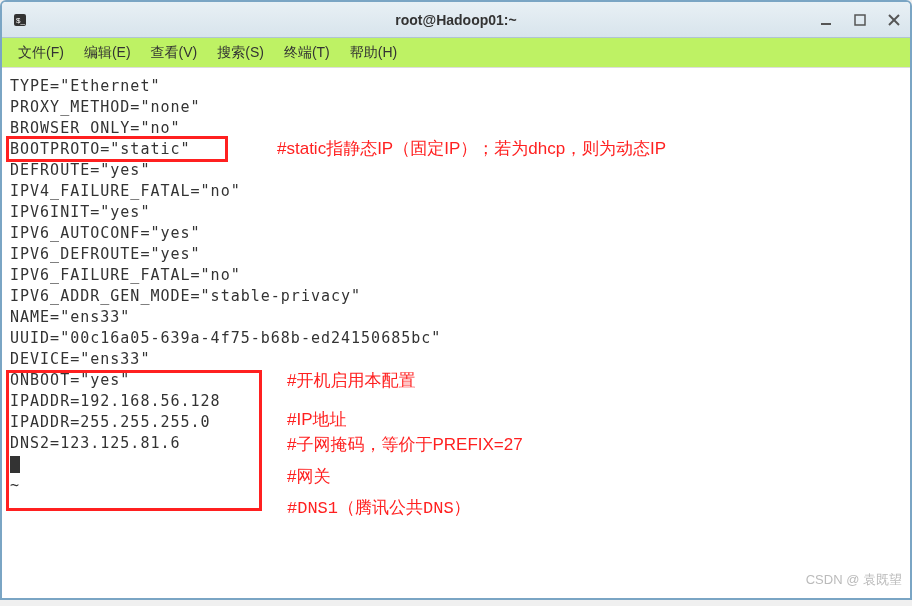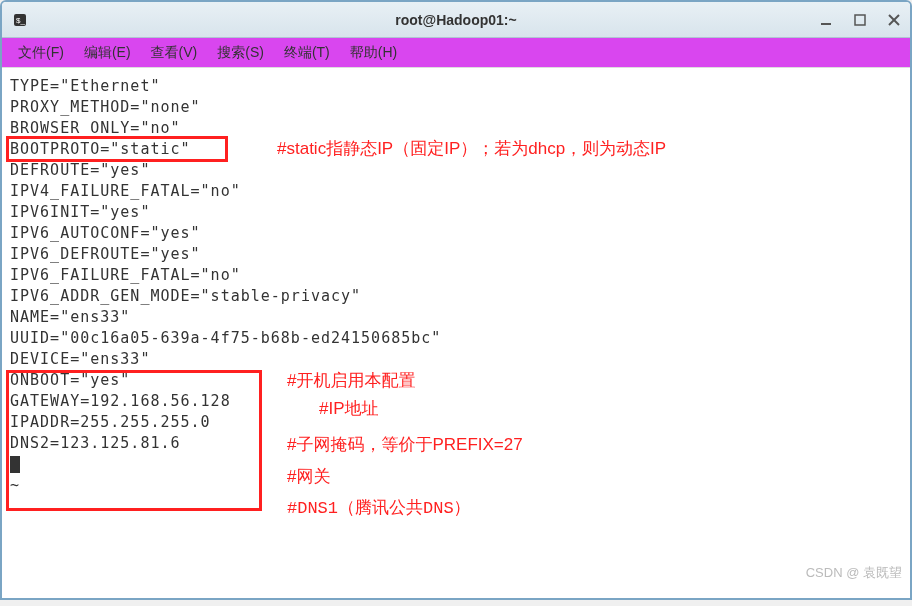--- a/index.html
+++ b/index.html
@@ -52,21 +52,21 @@
     .titlebar-icon {
       position: absolute;
       left: 10px;
       width: 16px;
       height: 16px;
       display: flex;
       align-items: center;
       justify-content: center;
     }
     .menubar {
-      background: #d946ef;
+      background: #bef264;
       height: 30px;
       display: flex;
       align-items: center;
       padding: 0 6px;
       border-bottom: 1px solid #ddd;
       font-size: 14px;
       color: #333;
     }
     .menu-item {
       padding: 4px 10px;
@@ -94,36 +94,36 @@
     .annotation {
       position: absolute;
       color: #ff2020;
       font-family: "Microsoft YaHei", sans-serif;
       font-size: 17px;
       letter-spacing: 0;
       white-space: nowrap;
     }
     .anno1 { top: 70px; left: 275px; }
     .anno2 { top: 302px; left: 285px; }
-    .anno3 { top: 330px; left: 285px; margin-left: 32px; }
+    .anno3 { top: 341px; left: 285px; }
     .anno4 { top: 366px; left: 285px; }
     .anno5 { top: 398px; left: 285px; }
     .anno6 { top: 430px; left: 285px; font-family: Liberation Mono, monospace; }
     .anno7 { top: 462px; left: 285px; }
     .cursor-block {
       display: inline-block;
       width: 10px;
       height: 17px;
       background: #333;
       vertical-align: middle;
     }
     .tilde { color: #333; }
     .watermark {
       position: absolute;
-      bottom: 15px;
+      bottom: 8px;
       right: 8px;
       color: #bbb;
       font-size: 13px;
       font-family: sans-serif;
       letter-spacing: 0;
     }
   </style>
 </head>
 <body>
 
@@ -174,21 +174,21 @@
     <div class="term-line">IPV4_FAILURE_FATAL="no"</div>
     <div class="term-line">IPV6INIT="yes"</div>
     <div class="term-line">IPV6_AUTOCONF="yes"</div>
     <div class="term-line">IPV6_DEFROUTE="yes"</div>
     <div class="term-line">IPV6_FAILURE_FATAL="no"</div>
     <div class="term-line">IPV6_ADDR_GEN_MODE="stable-privacy"</div>
     <div class="term-line">NAME="ens33"</div>
     <div class="term-line">UUID="00c16a05-639a-4f75-b68b-ed24150685bc"</div>
     <div class="term-line">DEVICE="ens33"</div>
     <div class="term-line">ONBOOT="yes"</div>
-    <div class="term-line">GATEWAY=192.168.56.128</div>
+    <div class="term-line">IPADDR=192.168.56.128</div>
     <div class="term-line">IPADDR=255.255.255.0</div>
     <div class="term-line">DNS2=123.125.81.6</div>
     <div class="term-line"><span class="cursor-block"></span></div>
     <div class="term-line tilde">~</div>
 
     <div class="highlight-box box1"></div>
     <div class="highlight-box box2"></div>
 
     <div class="annotation anno1">#static指静态IP（固定IP）；若为dhcp，则为动态IP</div>
     <div class="annotation anno2">#开机启用本配置</div>

